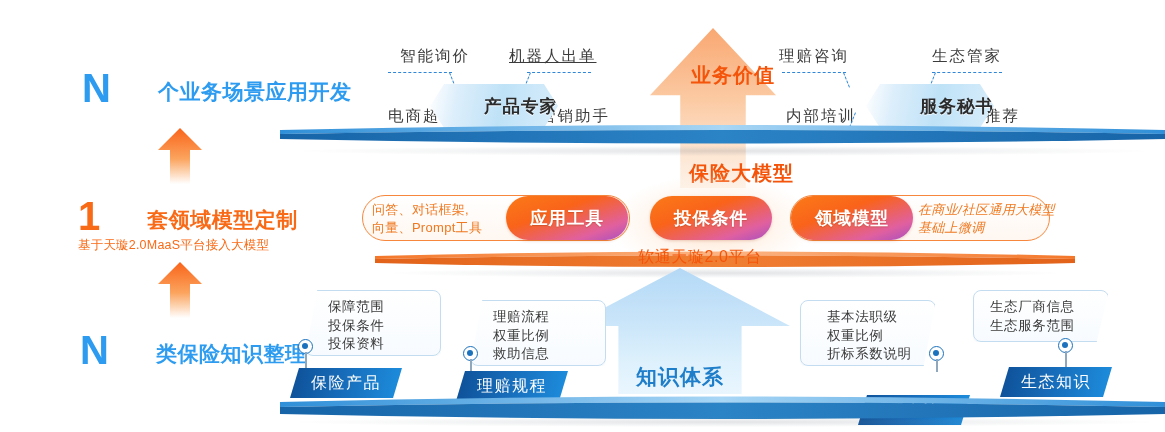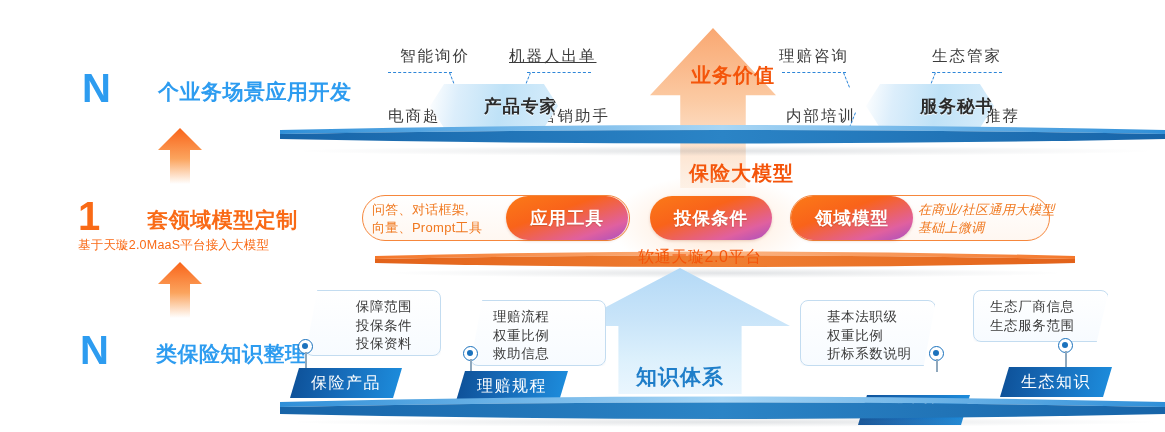--- a/index.html
+++ b/index.html
@@ -289,21 +289,21 @@
     </defs>
     <path d="M0,6 Q350,-3 700,6 L700,9 Q350,2 0,9 Z" fill="url(#ol1)"></path>
     <path d="M0,9 Q350,2 700,9 L700,13 Q350,21 0,13 Z" fill="url(#ol2)"></path>
   </svg>
   <div class="gshadow" style="left:390px; top:268px; width:670px;"></div>
   <div id="platform-text">软通天璇2.0平台</div>
 
   <div id="knowledge-arrow"></div>
   <div id="knowledge-text">知识体系</div>
 
-  <div class="kbox skew-l" style="left:305px; top:290px;text-align:center;">
+  <div class="kbox skew-l" style="left:305px; top:290px;">
     <div>保障范围</div>
     <div>投保条件</div>
     <div>投保资料</div>
   </div>
   <div class="knode" style="left:298px; top:339px;"></div>
   <div class="kstem" style="left:305px; top:352px; height:18px;"></div>
   <div class="ktab sh-a" style="left:290px; top:368px;">
     <span>保险产品</span>
   </div>
 

